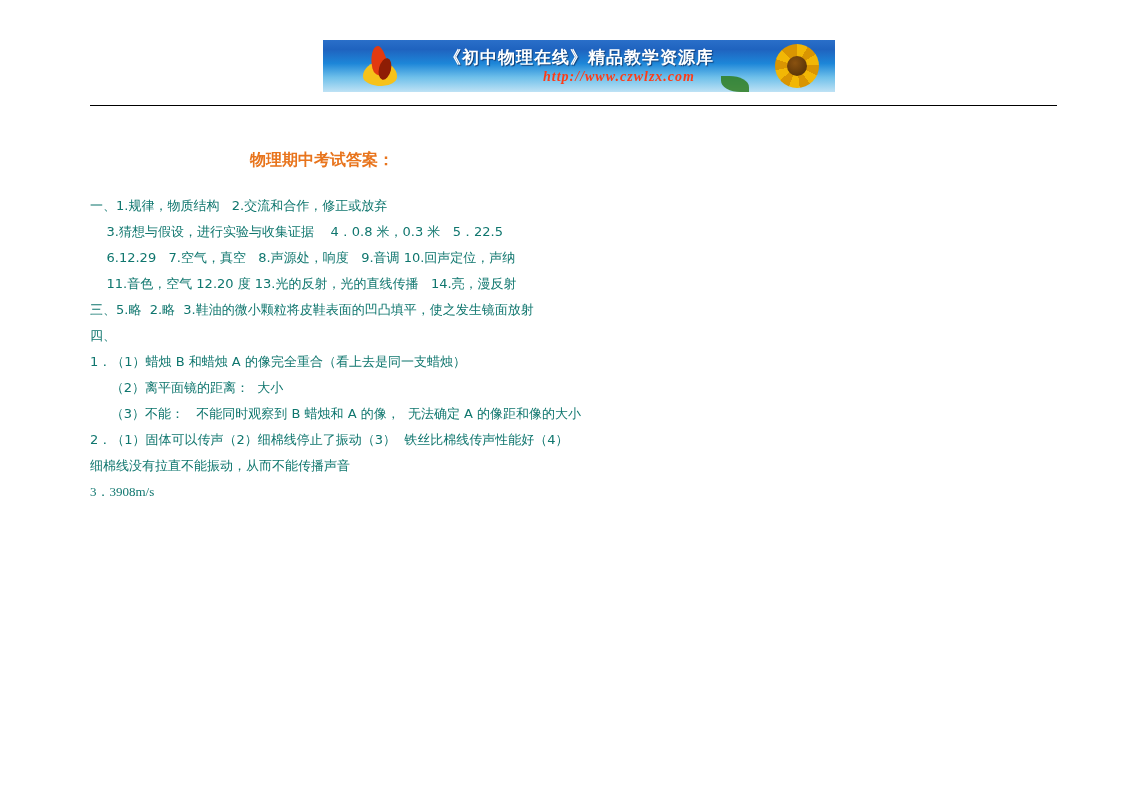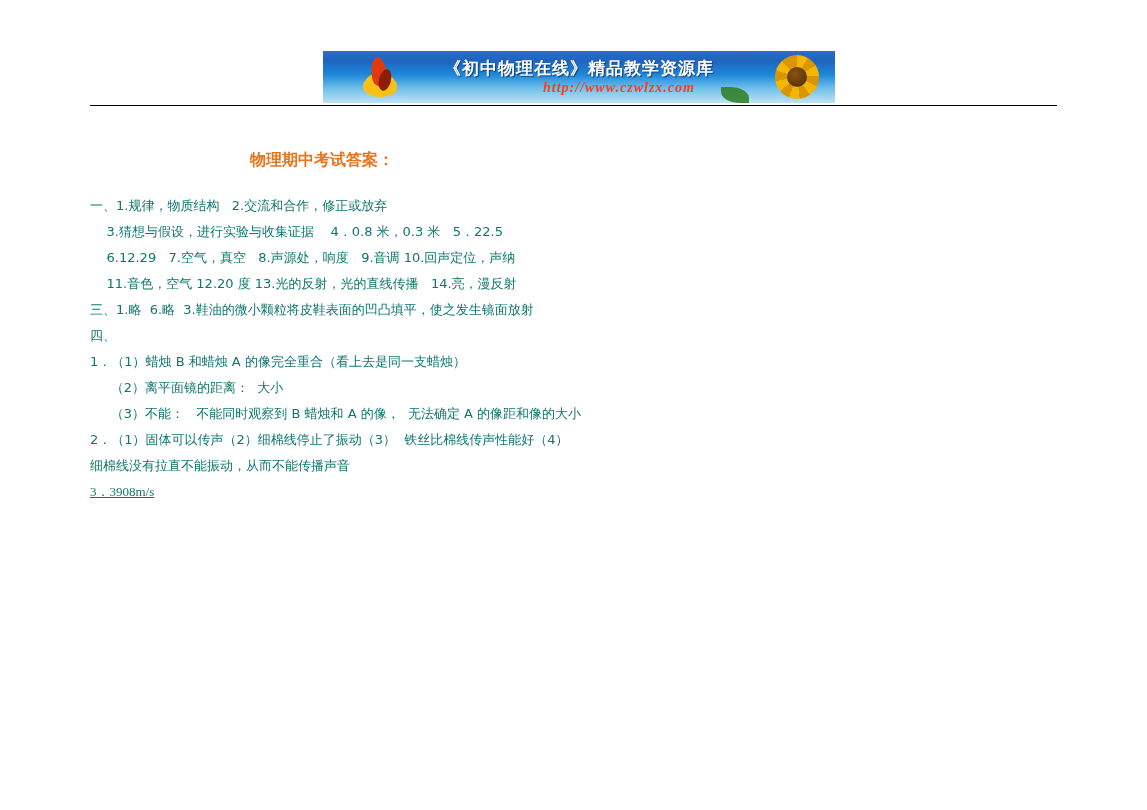--- a/index.html
+++ b/index.html
@@ -13,21 +13,21 @@
     font-family: "Liberation Sans", sans-serif;
     color: #000000;
     position: relative;
     overflow: hidden;
   }
 
   
   #banner-wrap {
     position: absolute;
     left: 323px;
-    top: 51px;
+    top: 40px;
     width: 512px;
     height: 52px;
   }
   #banner {
     position: relative;
     width: 512px;
     height: 52px;
     background: linear-gradient(to bottom, #2a6fc9 0%, #1f63bf 18%, #1d86d8 45%, #6fc0ea 72%, #bfe2f5 100%);
     overflow: hidden;
   }
@@ -156,21 +156,21 @@
     margin-left: 160px;
     margin-bottom: 22px;
   }
   .line {
     font-family: "DejaVu Sans", sans-serif;
     font-size: 13px;
     line-height: 26px;
     color: #0f766e;
     white-space: pre;
   }
-  .mono-num { font-family: "Liberation Serif", serif; text-decoration: underline; }
+  .mono-num { font-family: "Liberation Serif", serif; }
 </style>
 </head>
 <body>
 
 <div id="banner-wrap">
   <div id="banner">
 
     <div id="banner-logo">
       <div class="flame-yellow"></div>
       <div class="flame-red"></div>
@@ -197,21 +197,21 @@
 
   <div>
     <div class="line">一、1.规律，物质结构   2.交流和合作，修正或放弃</div>
     <div class="line">    3.猜想与假设，进行实验与收集证据    4．0.8 米，0.3 米   5．22.5</div>
     <div class="line">    6.12.29   7.空气，真空   8.声源处，响度   9.音调 10.回声定位，声纳</div>
     <div class="line">    11.音色，空气 12.20 度 13.光的反射，光的直线传播   14.亮，漫反射</div>
   </div>
 
 
   <div>
-    <div class="line">三、1.略  6.略  3.鞋油的微小颗粒将皮鞋表面的凹凸填平，使之发生镜面放射</div>
+    <div class="line">三、5.略  2.略  3.鞋油的微小颗粒将皮鞋表面的凹凸填平，使之发生镜面放射</div>
   </div>
 
   <div>
     <div class="line">四、</div>
     <div class="line">1．（1）蜡烛 B 和蜡烛 A 的像完全重合（看上去是同一支蜡烛）</div>
     <div class="line">     （2）离平面镜的距离：  大小</div>
     <div class="line">     （3）不能：   不能同时观察到 B 蜡烛和 A 的像，  无法确定 A 的像距和像的大小</div>
     <div class="line">2．（1）固体可以传声（2）细棉线停止了振动（3）  铁丝比棉线传声性能好（4）</div>
     <div class="line">细棉线没有拉直不能振动，从而不能传播声音</div>
     <div class="line mono-num">3．3908m/s</div>

